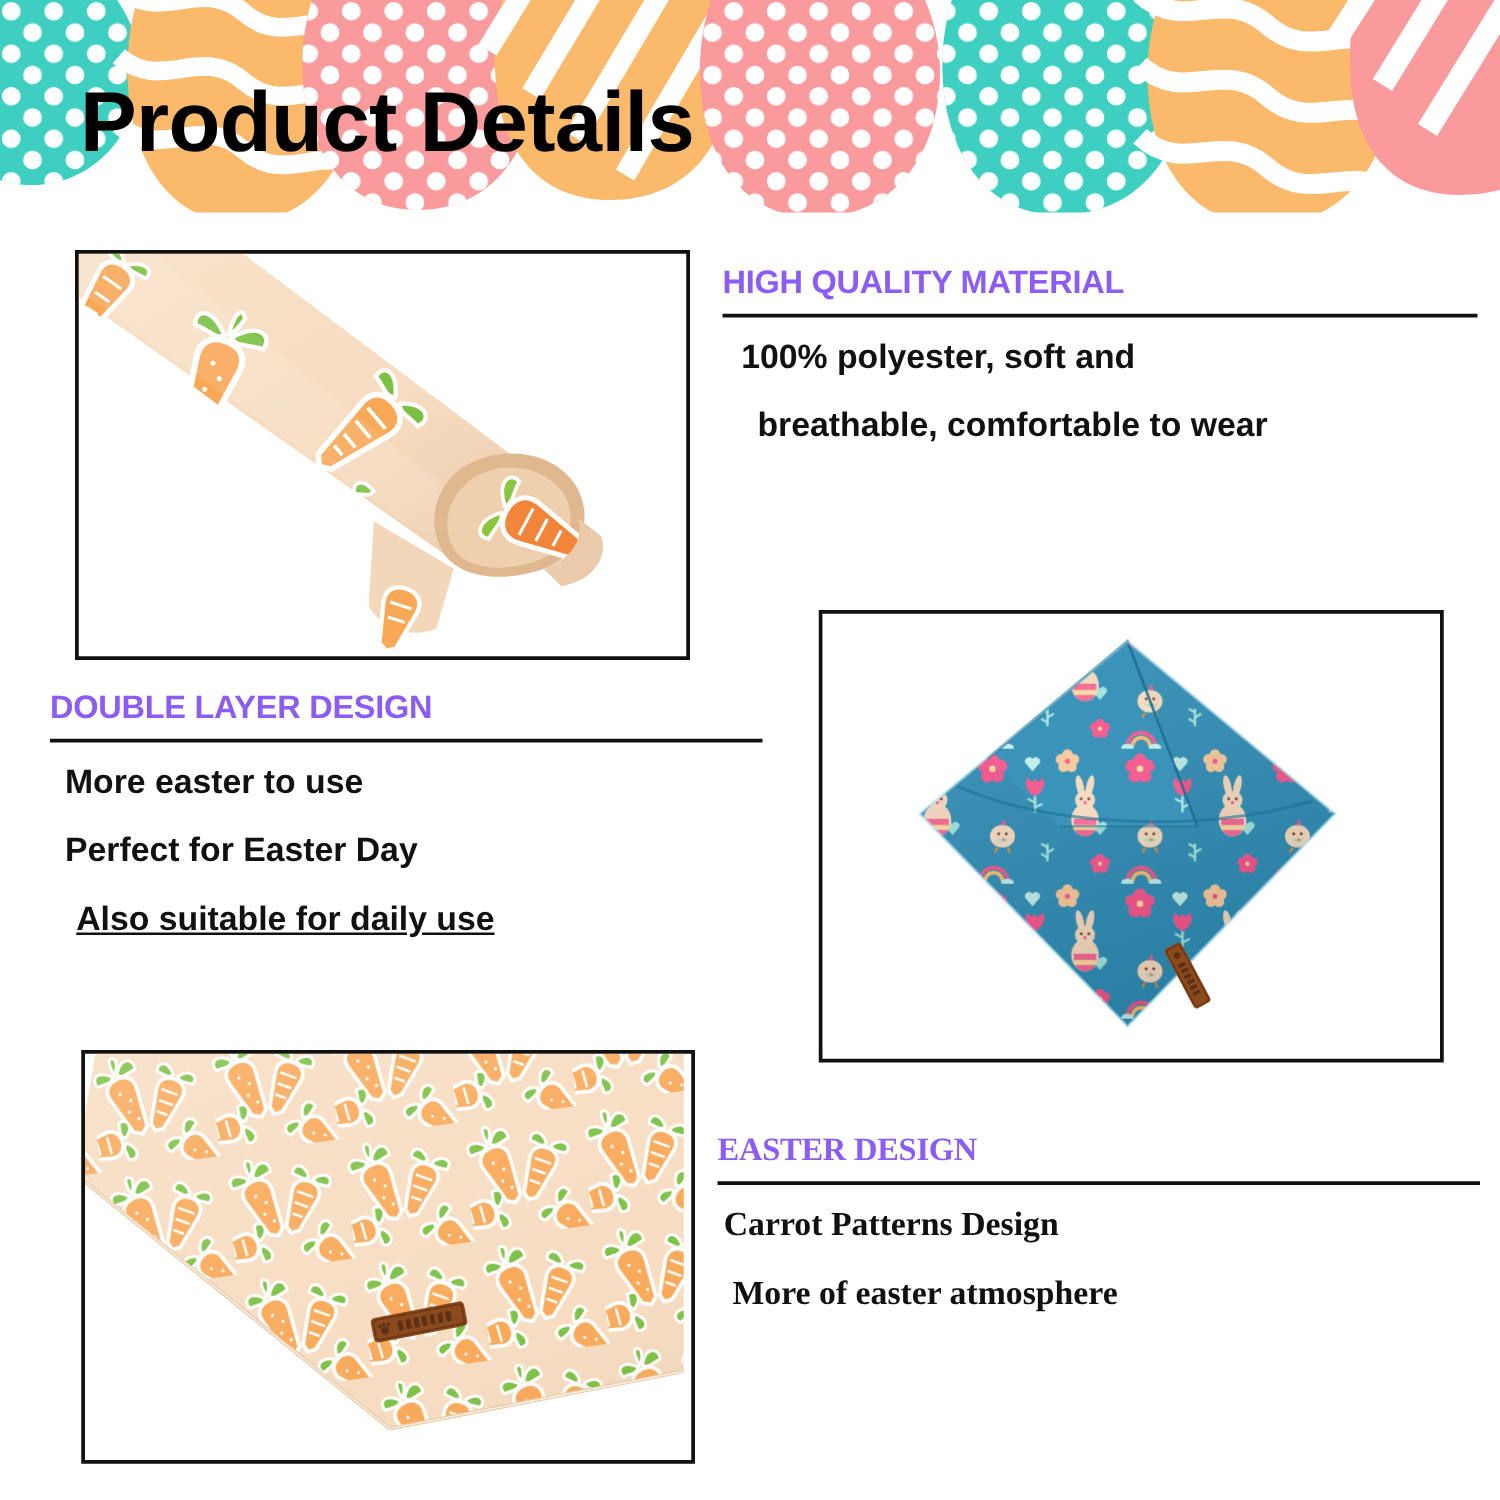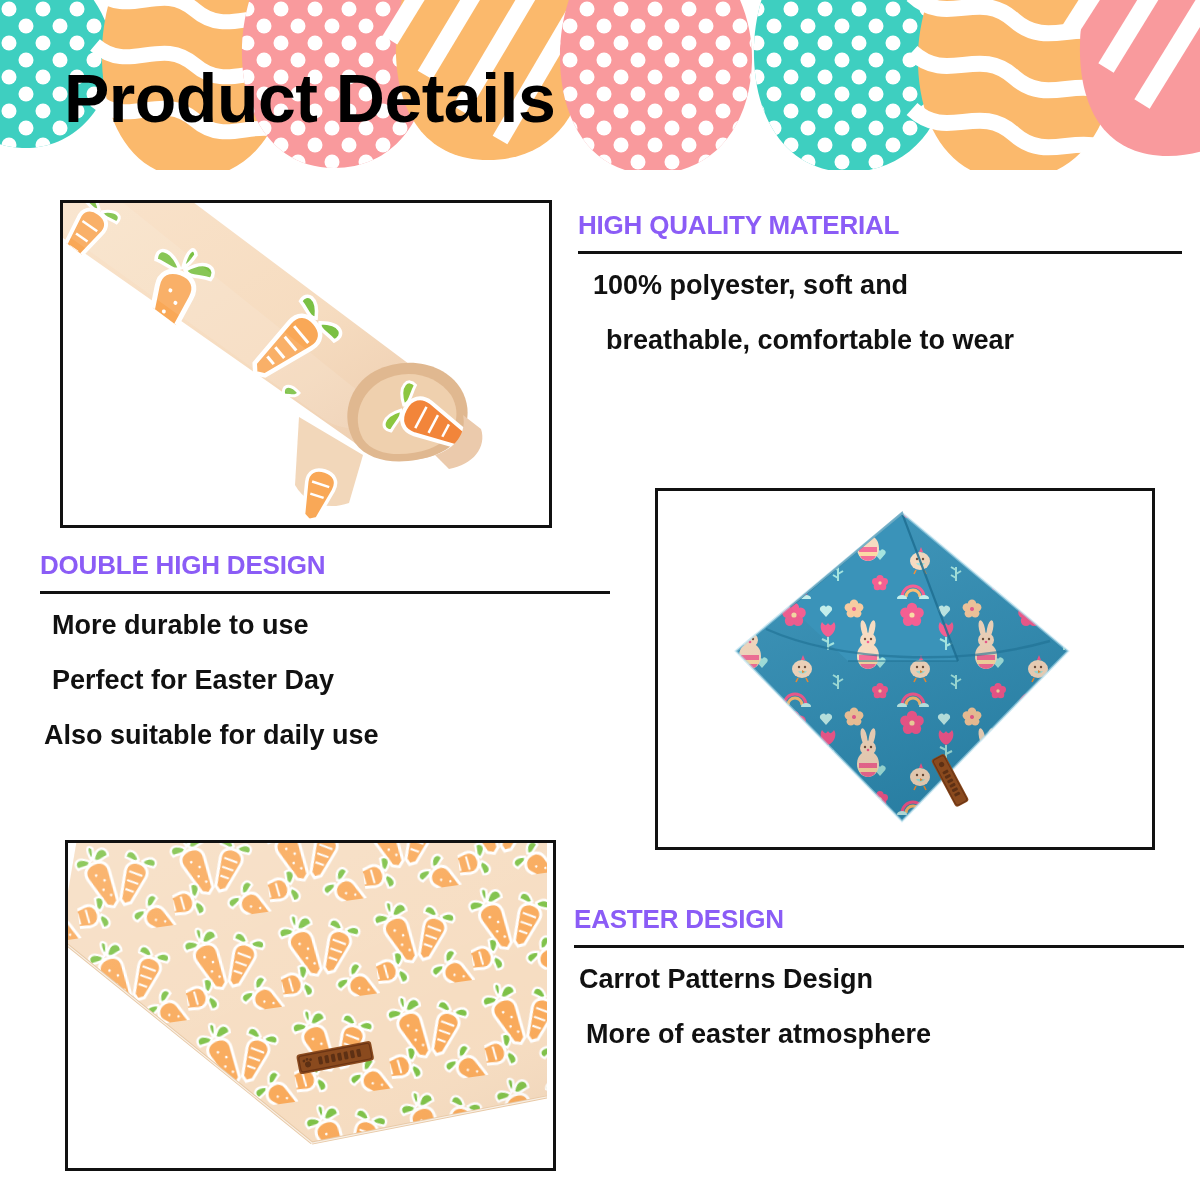--- a/index.html
+++ b/index.html
@@ -223,26 +223,26 @@
 <div class="txt-block" style="left:578px;top:212px;width:604px;">
   <div class="blk-head">HIGH QUALITY MATERIAL</div>
   <div class="blk-rule"></div>
   <div class="blk-body">
     <div class="blk-line" style="margin-left:15px;">100% polyester, soft and</div>
     <div class="blk-line" style="margin-left:28px;">breathable, comfortable to wear</div>
   </div>
 </div>
 
 <div class="txt-block" style="left:40px;top:552px;width:570px;">
-  <div class="blk-head">DOUBLE HIGH DESIGN</div>
+  <div class="blk-head">DOUBLE LAYER DESIGN</div>
   <div class="blk-rule"></div>
   <div class="blk-body">
-    <div class="blk-line" style="margin-left:12px;">More durable to use</div>
+    <div class="blk-line" style="margin-left:12px;">More easter to use</div>
     <div class="blk-line" style="margin-left:12px;">Perfect for Easter Day</div>
-    <div class="blk-line" style="margin-left:4px;">Also suitable for daily use</div>
+    <div class="blk-line" style="margin-left:21px;text-decoration:underline;">Also suitable for daily use</div>
   </div>
 </div>
 
 <div class="photo-frame" style="left:655px;top:488px;width:494px;height:356px;">
   <div class="inner">
     <svg width="488" height="350" viewBox="0 0 488 350" xmlns="http://www.w3.org/2000/svg">
       <defs>
         <pattern id="easterPat" width="118" height="108" patternUnits="userSpaceOnUse">
           <rect width="118" height="108" fill="#2E8DB5"></rect>
 
@@ -445,20 +445,20 @@
           <rect x="40.5" y="6" width="4" height="8" rx="1.2"></rect>
           <rect x="47" y="6" width="4" height="8" rx="1.2"></rect>
           <rect x="53.5" y="6" width="4" height="8" rx="1.2"></rect>
           <rect x="60" y="6" width="4" height="8" rx="1.2"></rect>
         </g>
       </g>
     </svg>
   </div>
 </div>
 
-<div class="txt-block" style="left:574px;top:906px;width:610px;">
+<div class="txt-block" style="left:574px;top:906px;width:610px;font-family:Liberation Serif, serif;">
   <div class="blk-head">EASTER DESIGN</div>
   <div class="blk-rule"></div>
   <div class="blk-body">
     <div class="blk-line" style="margin-left:5px;">Carrot Patterns Design</div>
     <div class="blk-line" style="margin-left:12px;">More of easter atmosphere</div>
   </div>
 </div>
 
 </body></html>

